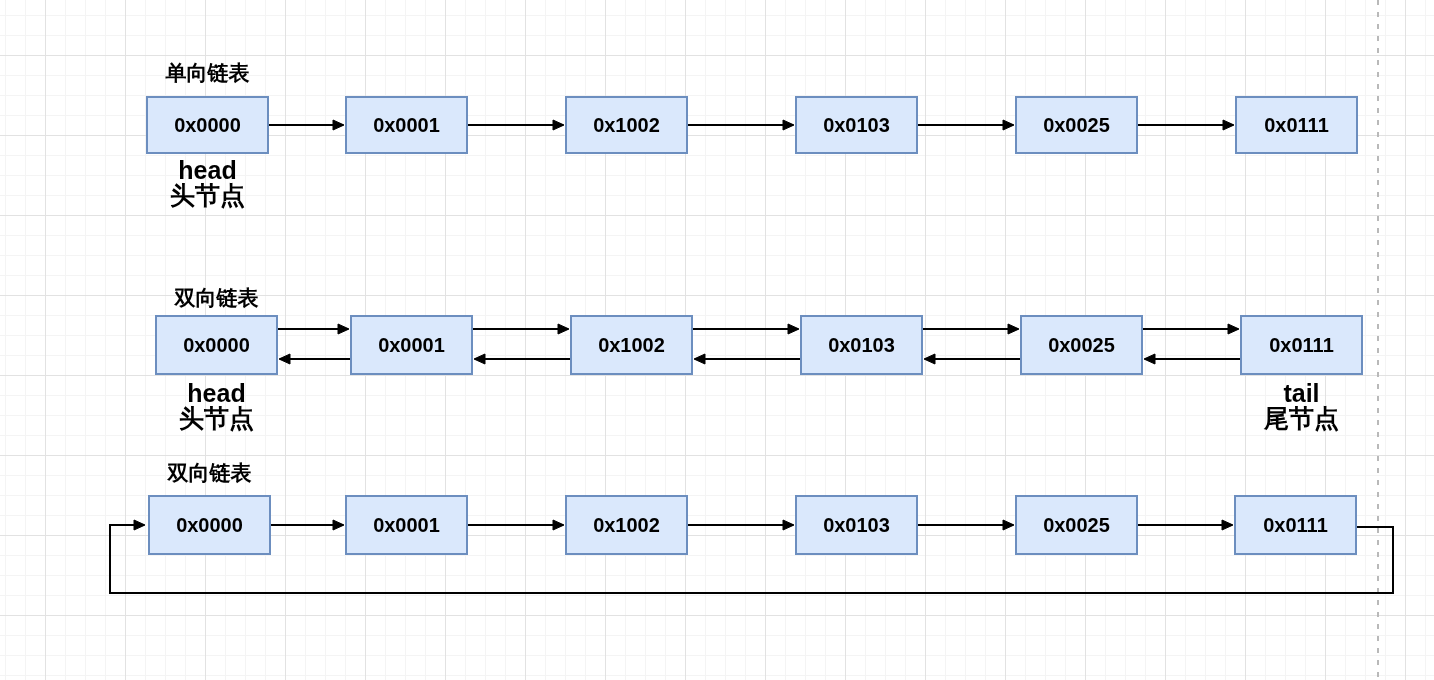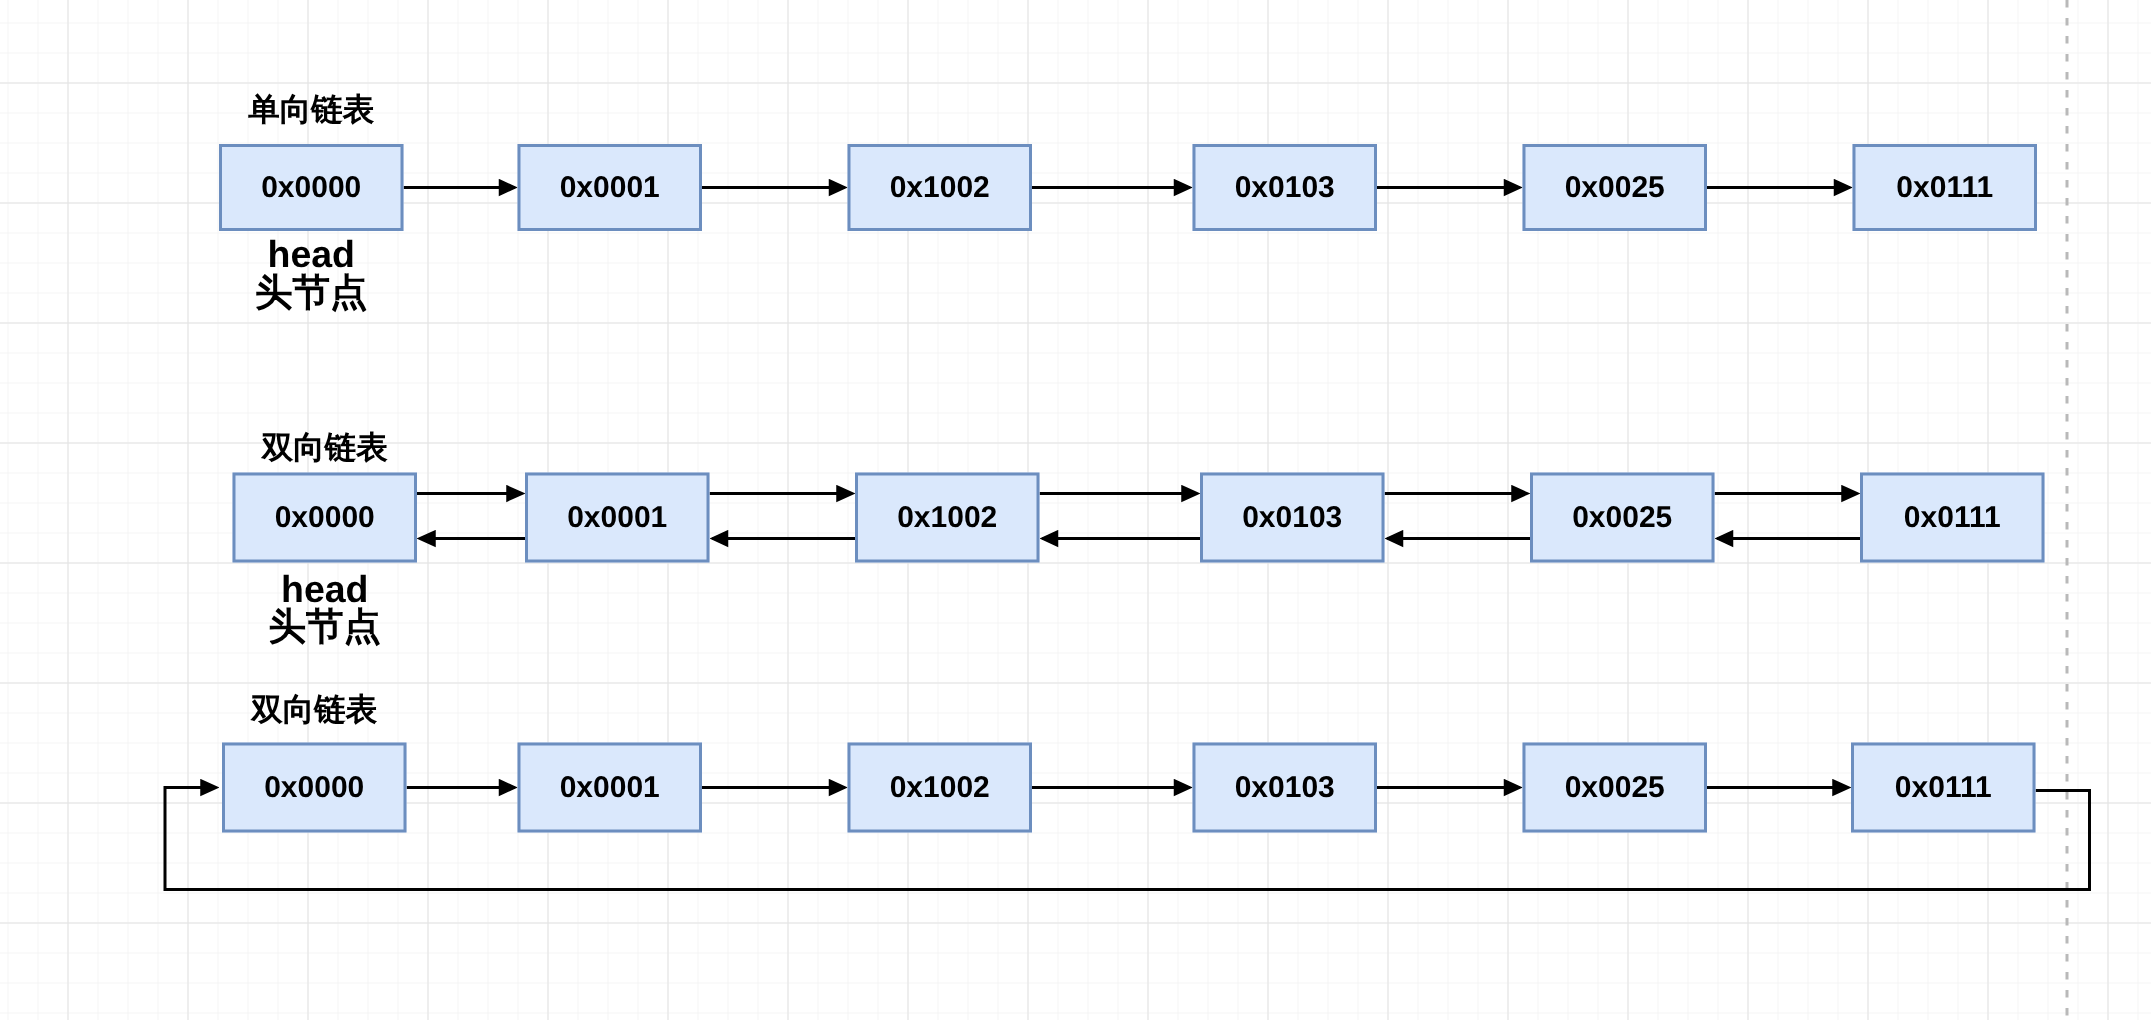--- a/index.html
+++ b/index.html
@@ -109,20 +109,24 @@
   <div class="node tall" style="left:350px; top:315px">0x0001</div>
   <div class="node tall" style="left:570px; top:315px">0x1002</div>
   <div class="node tall" style="left:800px; top:315px">0x0103</div>
   <div class="node tall" style="left:1020px; top:315px">0x0025</div>
   <div class="node tall" style="left:1240px; top:315px">0x0111</div>
 
   <div class="endpoint-label" style="left:155px; top:381px">
     <div>head</div>
     <div>头节点</div>
   </div>
+  <div class="endpoint-label" style="left:1240px; top:381px">
+    <div>tail</div>
+    <div>尾节点</div>
+  </div>
 
   <div class="sec-title" style="left:148px; top:459px">双向链表</div>
 
   <div class="node tall" style="left:148px; top:495px">0x0000</div>
   <div class="node tall" style="left:345px; top:495px">0x0001</div>
   <div class="node tall" style="left:565px; top:495px">0x1002</div>
   <div class="node tall" style="left:795px; top:495px">0x0103</div>
   <div class="node tall" style="left:1015px; top:495px">0x0025</div>
   <div class="node tall" style="left:1234px; top:495px">0x0111</div>
 

